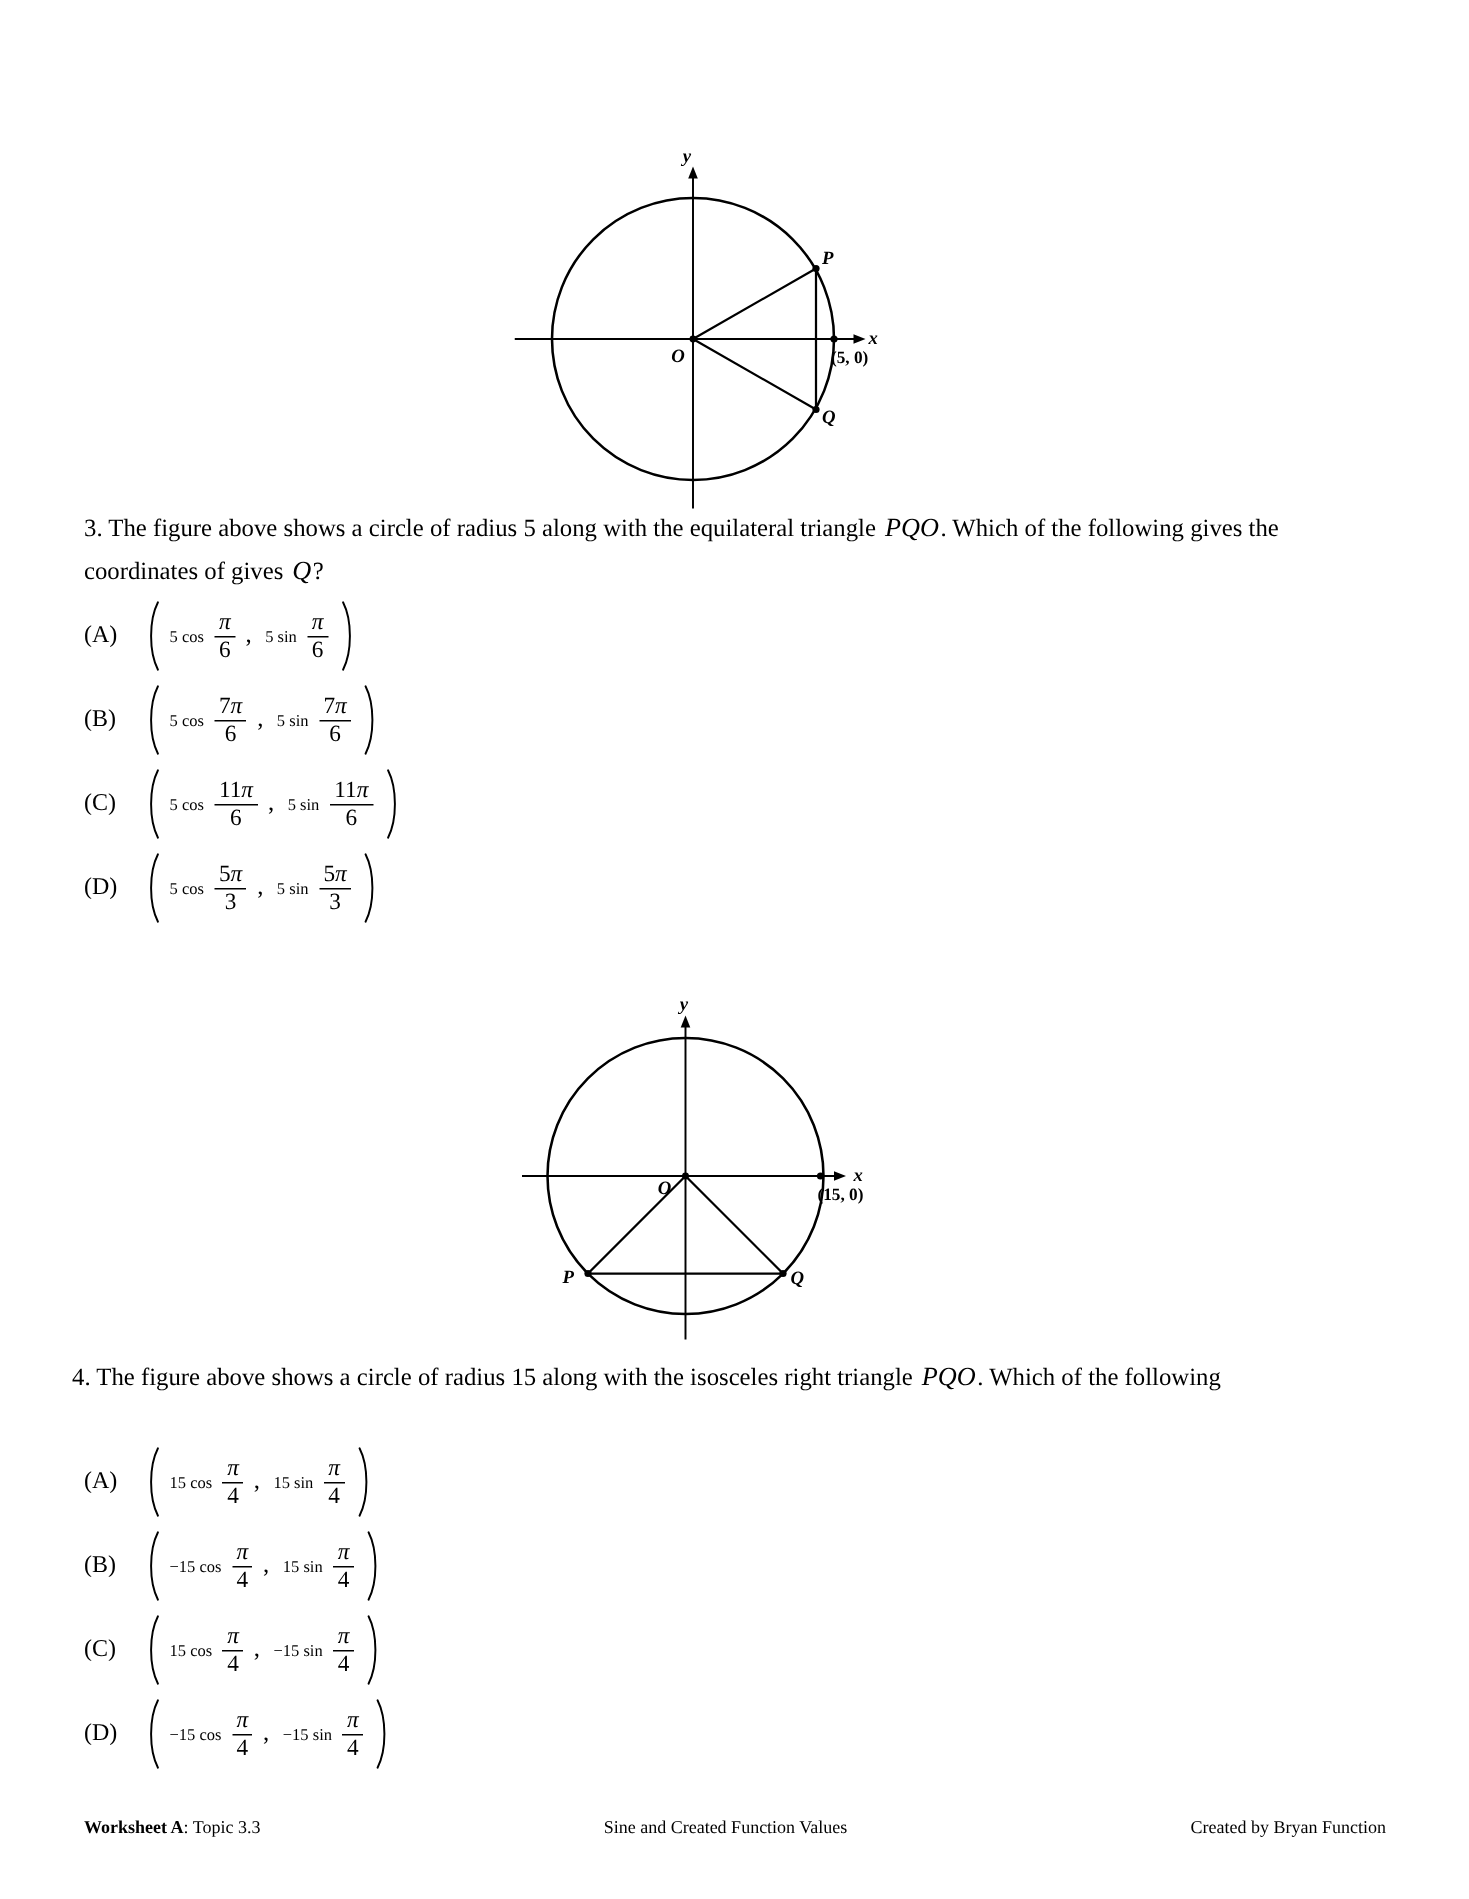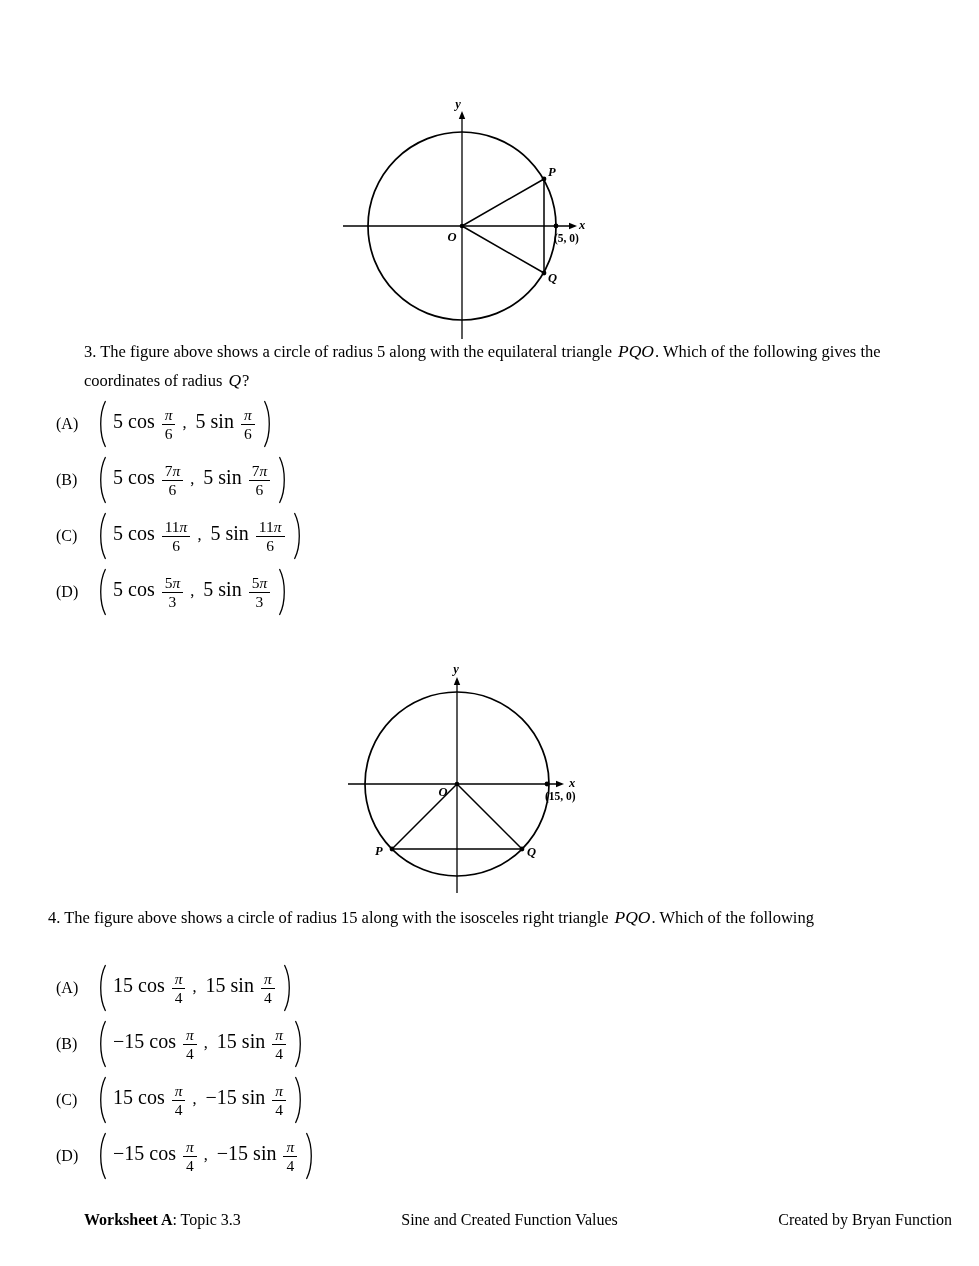--- a/index.html
+++ b/index.html
@@ -23,31 +23,31 @@
   
   .qtext  { font-size:16.5px; }
   .qline  { white-space:nowrap; line-height:29px; }
   .mathvar{ font-style:italic; font-size:17.5px; margin:0 1px 0 6px; }
 
   
   .choices { }
   .choice  { display:flex; align-items:center; height:56px; }
   .clabel  { font-size:16px; width:34px; flex:0 0 auto; }
   .expr    { display:inline-block; white-space:nowrap; margin-left:4px; }
-  .coeff   { font-size:20px;font-family:Liberation Serif, serif; }
+  .coeff   { font-size:11px;font-family:Liberation Serif, serif; }
   .sep     { font-size:16.5px; margin:0 5px 0 1px; }
   .frac    { display:inline-block; vertical-align:middle; text-align:center; margin:0 2px 0 3px; }
   .frac .num { display:block; border-bottom:1.2px solid #000; padding:0 3px 1px; line-height:16px; font-size:15.5px; }
   .frac .den { display:block; padding-top:1px; line-height:16px; font-size:15.5px; }
   .pi      { font-style:italic; }
   .bigp    { display:inline-block; vertical-align:middle; margin:0 2px; }
   .bigp svg{ display:block; }
 
   
-  .footer { display:flex; justify-content:space-between; font-size:16px;margin-left:28px; }
+  .footer { display:flex; justify-content:space-between; font-size:12px; }
   .footer b { font-weight:bold; }
 </style>
 </head>
 <body>
 
 <svg class="abs fig" style="left:343px; top:95px;" width="246" height="246" viewBox="0 0 246 246">
   <line class="axis" x1="0" y1="131" x2="227" y2="131"></line>
   <polygon class="arrow" points="234,131 226,127.8 226,134.2"></polygon>
   <line class="axis" x1="119" y1="244" x2="119" y2="23"></line>
   <polygon class="arrow" points="119,16 115.8,24 122.2,24"></polygon>
@@ -58,23 +58,23 @@
   <circle class="dot" cx="201" cy="178" r="2.4"></circle>
   <circle class="dot" cx="213" cy="131" r="2.4"></circle>
   <text class="figvar" x="115" y="13" text-anchor="middle">y</text>
   <text class="figvar" x="236" y="134">x</text>
   <text class="figvar" x="109" y="146" text-anchor="middle">O</text>
   <text class="figvar" x="205" y="81">P</text>
   <text class="figvar" x="205" y="187">Q</text>
   <text class="figcoord" x="211" y="147">(5, 0)</text>
 </svg>
 
-<div class="abs qtext" style="left:56px; top:337px; width:880px;margin-left:28px;">
+<div class="abs qtext" style="left:56px; top:337px; width:880px;">
   <div class="qline"><span>3. The figure above shows a circle of radius 5 along with the equilateral triangle</span><span class="mathvar">PQO</span><span>. Which of the following gives the</span></div>
-  <div class="qline"><span>coordinates of radius</span><span class="mathvar">Q</span><span>?</span></div>
+  <div class="qline"><span>coordinates of gives</span><span class="mathvar">Q</span><span>?</span></div>
 </div>
 
 <div class="abs choices" style="left:56px; top:396px;">
 
   <div class="choice">
     <span class="clabel">(A)</span>
     <span class="expr">
       <span class="bigp" aria-label="("><svg width="11" height="48" viewBox="0 0 11 48">
             <path d="M9.3 1.5 C3.2 13.5 3.2 34.5 9.3 46.5" fill="none" stroke="#000" stroke-width="1.3" stroke-linecap="round"></path>
           </svg></span>

